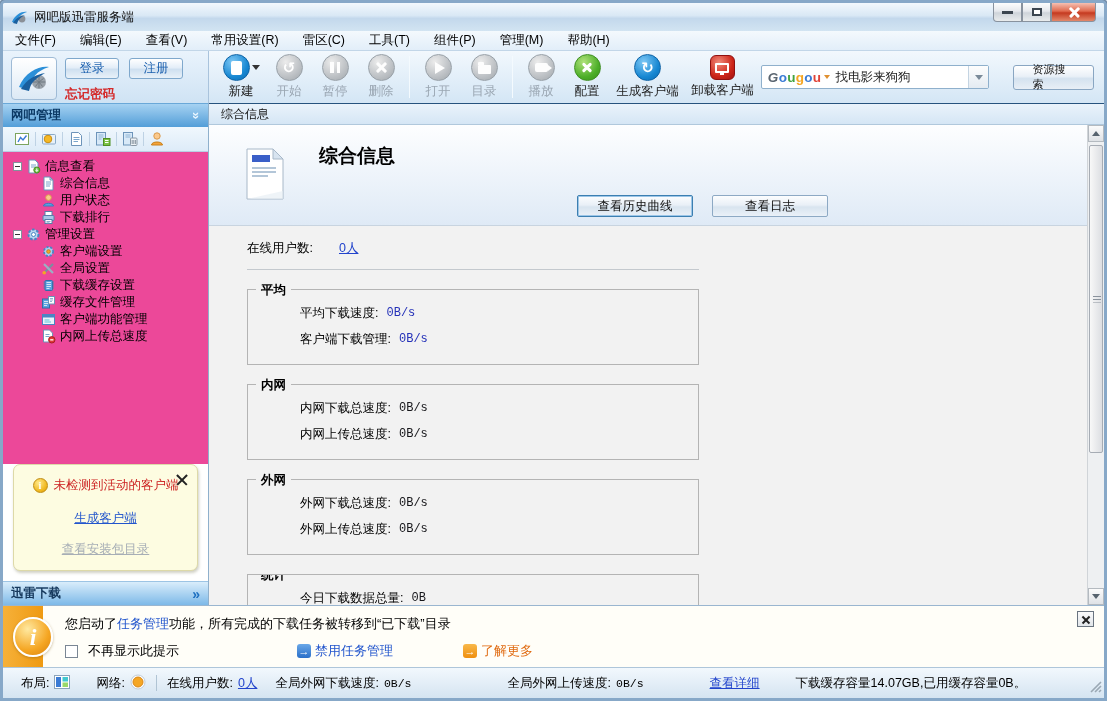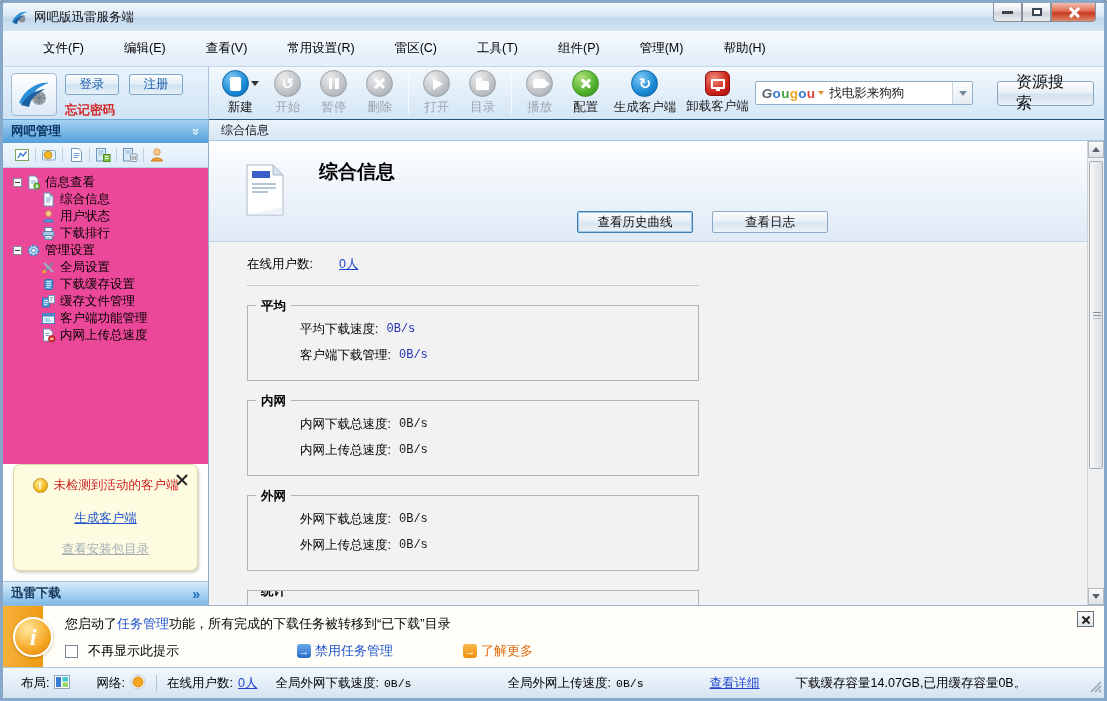--- a/index.html
+++ b/index.html
@@ -11,21 +11,21 @@
 .winbtns{position:absolute;top:0;right:8px;display:flex}
 .wbtn{height:19px;border:1px solid #88929e;border-top:none;display:flex;align-items:center;justify-content:center;position:relative}
 .wbtn.min,.wbtn.max{width:29px;background:linear-gradient(#fdfdfd,#e6e9ed 45%,#ced4da 55%,#e9eced)}
 .wbtn.min{border-radius:0 0 0 4px}
 .wbtn.close{width:45px;background:linear-gradient(#f5c0b2,#e06a4e 45%,#c53a20 55%,#e2876a);border-radius:0 0 4px 0}
 .minglyph{width:11px;height:3px;background:#3c4650}
 .maxglyph{width:10px;height:8px;border:2px solid #3c4650;background:#fff}
 .xbar{position:absolute;width:13px;height:2.6px;background:#fff;border-radius:1px;left:16px;top:8px}
 .xbar.a{transform:rotate(45deg)}.xbar.b{transform:rotate(-45deg)}
 
-.menubar{height:36px;background:linear-gradient(#f4f9fd,#e2eef9);border-bottom:1px solid #c2d6e8;display:flex;align-items:center;padding-left:28px;gap:16px}
+.menubar{height:20px;background:linear-gradient(#f4f9fd,#e2eef9);border-bottom:1px solid #c2d6e8;display:flex;align-items:center;padding-left:0;gap:0}
 .menu-item{font-size:12.5px;color:#000;padding:4px 12px;cursor:default}
 
 .toprow{height:52px;display:flex;background:linear-gradient(#f2f8fd,#d4e6f5)}
 .loginzone{width:206px;flex:none;border-right:1px solid #a9c3dc;position:relative;background:linear-gradient(#e9f3fc,#cfe3f4)}
 .logobox{position:absolute;left:8px;top:6px;width:46px;height:43px;background:linear-gradient(#ffffff,#dce9f5);border:1px solid #9fbbd6;border-radius:4px;display:flex;align-items:center;justify-content:center}
 .acct-btn{position:absolute;top:7px;width:54px;height:21px;background:linear-gradient(#ffffff,#e4eef8 45%,#cfe0f0 55%,#e8f1f9);border:1px solid #7fa8cc;border-radius:3px;font-size:12.5px;color:#1a5fae;display:flex;align-items:center;justify-content:center;cursor:pointer}
 .acct-btn.login{left:62px}.acct-btn.register{left:126px}
 .forgot{position:absolute;left:62px;top:35px;font-size:12.5px;color:#d42a2a;font-weight:bold;cursor:pointer}
 .toolbar{flex:1;display:flex;align-items:center;padding:3px 6px 3px 8px;gap:2px}
 .tbtn{display:flex;flex-direction:column;align-items:center;justify-content:center;gap:2px;padding:2px 6px;border-radius:3px;cursor:pointer;min-width:44px}
@@ -55,21 +55,21 @@
 .caret{width:0;height:0;border-left:4px solid transparent;border-right:4px solid transparent;border-top:5px solid #333;margin-left:2px;align-self:center}
 .tsep{width:1px;height:42px;background:#aec8de;border-right:1px solid #f4fafe;margin:0 4px}
 .searchwrap{display:flex;align-items:center;margin-left:auto;gap:24px;padding-right:4px}
 .searchbox{width:236px;height:24px;background:#fff;border:1px solid #8fb0cc;border-radius:2px;display:flex;align-items:center;padding:0 0 0 6px;position:relative}
 .slogo{font-size:13.5px;font-weight:bold;letter-spacing:.3px}
 .slogo .l0{font-style:italic}
 .scaret{width:0;height:0;border-left:3.5px solid transparent;border-right:3.5px solid transparent;border-top:4px solid #e09030;margin:0 5px 0 3px}
 .squery{font-size:12.5px;color:#222;flex:1;white-space:nowrap;overflow:hidden}
 .sdrop{width:20px;height:22px;border-left:1px solid #c4d4e2;background:linear-gradient(#fdfdfd,#e4ebf2);display:flex;align-items:center;justify-content:center}
 .sdrop i{width:0;height:0;border-left:4px solid transparent;border-right:4px solid transparent;border-top:5px solid #7a8a98}
-.searchbtn{height:25px;padding:0 18px;background:linear-gradient(#ffffff,#e9f0f7 45%,#d4e2ef 55%,#e8eff6);border:1px solid #89a6c2;border-radius:3px;font-size:16px;color:#111;display:flex;align-items:center;cursor:pointer}
+.searchbtn{height:25px;padding:0 18px;background:linear-gradient(#ffffff,#e9f0f7 45%,#d4e2ef 55%,#e8eff6);border:1px solid #89a6c2;border-radius:3px;font-size:11px;color:#111;display:flex;align-items:center;cursor:pointer}
 
 .bodyrow{flex:1;display:flex;min-height:0;background:#cfe0f0}
 .sidebar{width:206px;flex:none;display:flex;flex-direction:column;background:#fff;border-right:1px solid #8fb0cc}
 .panelhdr{height:24px;flex:none;background:linear-gradient(#a6d2f2,#539ed8);border-top:1px solid #6aa8d8;display:flex;align-items:center;padding:8px 8px;font-size:12.5px;font-weight:bold;color:#0c3a66}
 .panelhdr .chev{margin-left:auto;color:#eaf6ff;font-size:13px;font-weight:bold}
 .chev-down{display:inline-block;transform:rotate(90deg)}
 .iconsrow{height:25px;flex:none;background:linear-gradient(#f0f7fd,#ddebf8);border-bottom:1px solid #b9cfe4;display:flex;align-items:center;padding-left:8px}
 .iconsrow .mi{display:flex;align-items:center;justify-content:center;width:22px;height:20px;cursor:pointer}
 .iconsrow .isep{width:1px;height:14px;background:#bed2e4;margin:0 2px}
 .tree{flex:1;background:#ec4899;padding:6px 0 0 10px;font-size:12.5px;color:#000;overflow:hidden}
@@ -390,20 +390,29 @@
         </div>
         <div class="trow">
           <span class="ebox"></span>
           <span class="ticon">
               <svg width="15" height="15">
                 <circle cx="7.5" cy="7.5" r="5" fill="#b8d6f0" stroke="#4a86c4" stroke-width="2" stroke-dasharray="2.6 1.7"></circle>
                 <circle cx="7.5" cy="7.5" r="2" fill="#fff" stroke="#4a86c4"></circle>
               </svg>
             </span>
           <span>管理设置</span>
+        </div>
+        <div class="trow child">
+          <span class="ticon">
+              <svg width="15" height="15">
+                <circle cx="7.5" cy="7.5" r="4.6" fill="#a8cdf0" stroke="#4a86c4" stroke-width="1.8" stroke-dasharray="2.2 1.6"></circle>
+                <circle cx="7.5" cy="7.5" r="1.8" fill="#f5a623" stroke="#c8841a"></circle>
+              </svg>
+            </span>
+          <span>客户端设置</span>
         </div>
         <div class="trow child">
           <span class="ticon">
               <svg width="15" height="15">
                 <path d="M3 12L12 3" stroke="#7a8ea0" stroke-width="2.2"></path>
                 <path d="M3 3l9 9" stroke="#9ab0c4" stroke-width="2.2"></path>
                 <circle cx="3.2" cy="11.8" r="1.8" fill="#f5a623"></circle>
               </svg>
             </span>
           <span>全局设置</span>

